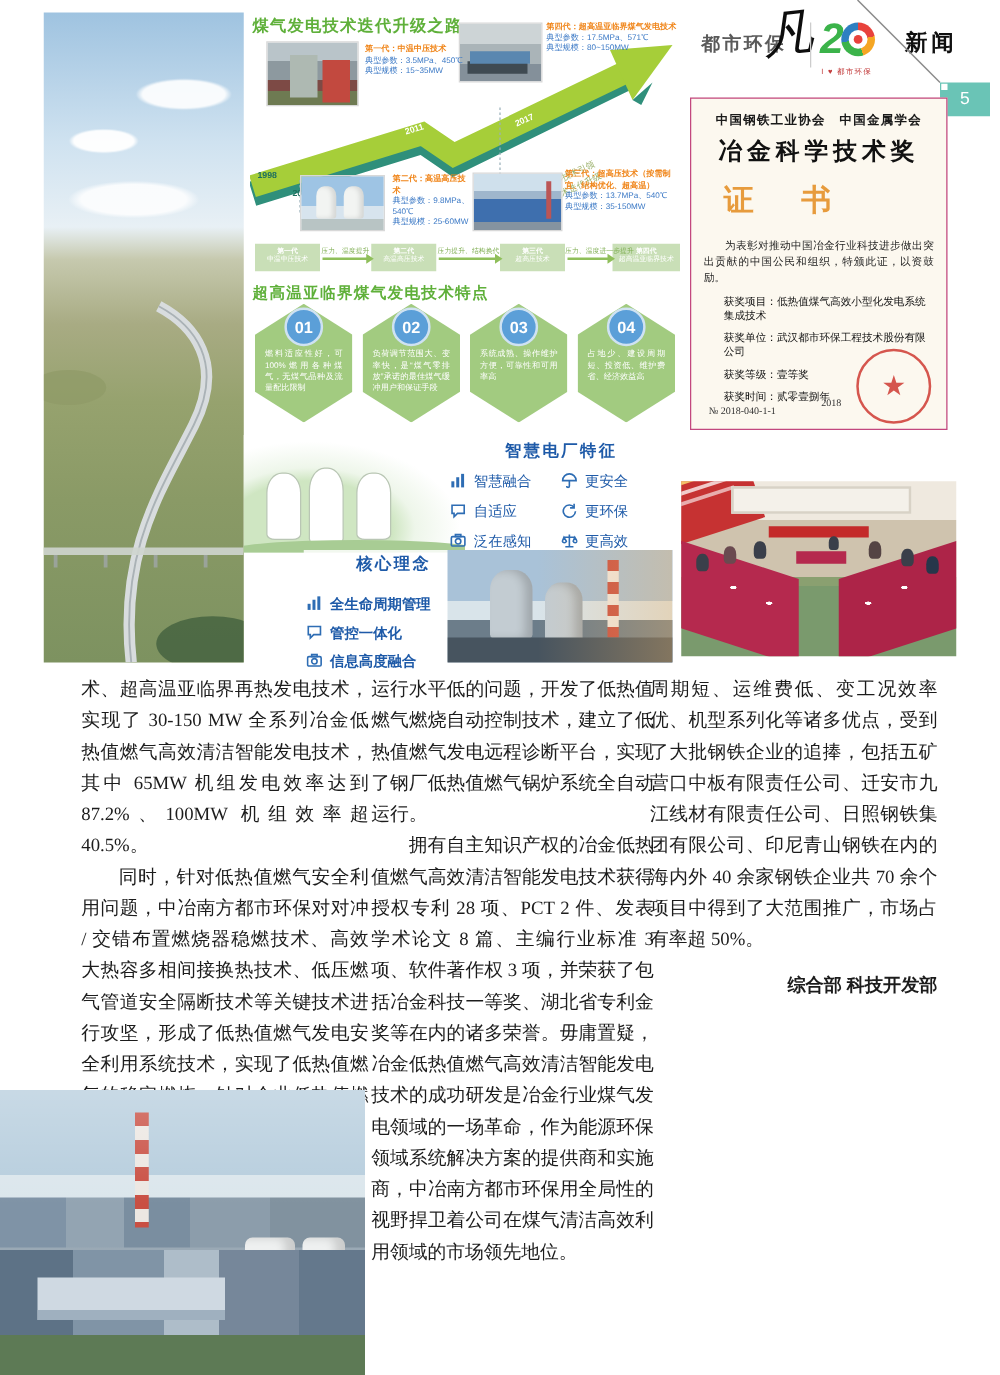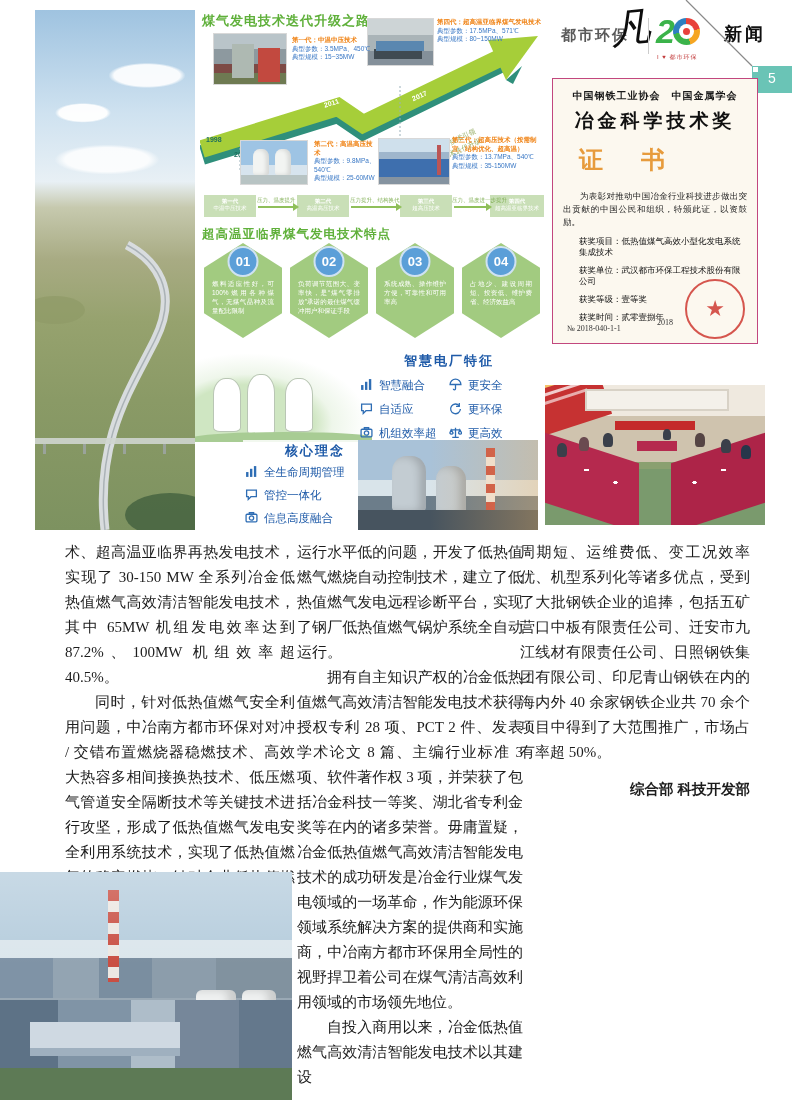--- a/index.html
+++ b/index.html
@@ -324,21 +324,21 @@
               <path d="M1.5 2h9v6h-5L3 10.5V8h-1.5z"></path>
             </svg>
           <span class="slabel">自适应</span>
         </div>
         <div class="sitem">
           <svg viewBox="0 0 12 12">
               <rect x="1" y="3" width="10" height="7" rx="1"></rect>
               <circle cx="6" cy="6.5" r="2"></circle>
               <rect x="4" y="1.5" width="4" height="1.5"></rect>
             </svg>
-          <span class="slabel">机组效率超</span>
+          <span class="slabel">泛在感知</span>
         </div>
         <div class="sitem">
           <svg viewBox="0 0 12 12">
               <path d="M6 10.5C1.5 7 1 3.5 3.5 2.5 5 2 6 3.5 6 3.5S7 2 8.5 2.5C11 3.5 10.5 7 6 10.5Z"></path>
             </svg>
           <span class="slabel">互动化</span>
         </div>
       </div>
       <div class="smartcol">
         <div class="sitem">
@@ -360,21 +360,21 @@
               <path d="M6 1.5v9M3 10.5h6M2 3.5h8M2 3.5l-1.2 3a1.6 1.6 0 0 0 3 0zM10 3.5l-1.2 3a1.6 1.6 0 0 0 3 0z"></path>
             </svg>
           <span class="slabel">更高效</span>
         </div>
       </div>
     </div>
   </div>
 
   <div class="corepanel">
     <div class="panel-title">核心理念</div>
-    <div style="margin-top:5px;">
+    <div style="margin-top:16px;font-weight:bold;">
       <div class="sitem">
         <svg viewBox="0 0 12 12">
             <rect x="1" y="6.5" width="2.2" height="4.5" fill="#2e6db4" stroke="none"></rect>
             <rect x="4.6" y="3.5" width="2.2" height="7.5" fill="#2e6db4" stroke="none"></rect>
             <rect x="8.2" y="1" width="2.2" height="10" fill="#2e6db4" stroke="none"></rect>
           </svg>
         <span class="slabel">全生命周期管理</span>
       </div>
       <div class="sitem">
         <svg viewBox="0 0 12 12">
@@ -418,21 +418,20 @@
     <div class="person pe7"></div>
   </div>
 
   <div class="col c1">
     <p>术、超高温亚临界再热发电技术，实现了 30-150 MW 全系列冶金低热值燃气高效清洁智能发电技术，其中 65MW 机组发电效率达到 87.2%、100MW 机组效率超 40.5%。</p>
     <p class="ind">同时，针对低热值燃气安全利用问题，中冶南方都市环保对对冲 / 交错布置燃烧器稳燃技术、高效大热容多相间接换热技术、低压燃气管道安全隔断技术等关键技术进行攻坚，形成了低热值燃气发电安全利用系统技术，实现了低热值燃气的稳定燃烧；针对企业低热值燃气电厂自动化</p>
   </div>
   <div class="col c2">
     <p>运行水平低的问题，开发了低热值燃气燃烧自动控制技术，建立了低热值燃气发电远程诊断平台，实现了钢厂低热值燃气锅炉系统全自动运行。</p>
     <p class="ind">拥有自主知识产权的冶金低热值燃气高效清洁智能发电技术获得授权专利 28 项、PCT 2 件、发表学术论文 8 篇、主编行业标准 3 项、软件著作权 3 项，并荣获了包括冶金科技一等奖、湖北省专利金奖等在内的诸多荣誉。毋庸置疑，冶金低热值燃气高效清洁智能发电技术的成功研发是冶金行业煤气发电领域的一场革命，作为能源环保领域系统解决方案的提供商和实施商，中冶南方都市环保用全局性的视野捍卫着公司在煤气清洁高效利用领域的市场领先地位。</p>
-    <p class="ind">自投入商用以来，冶金低热值燃气高效清洁智能发电技术以其建设</p>
   </div>
   <div class="col c3">
     <p>周期短、运维费低、变工况效率优、机型系列化等诸多优点，受到了大批钢铁企业的追捧，包括五矿营口中板有限责任公司、迁安市九江线材有限责任公司、日照钢铁集团有限公司、印尼青山钢铁在内的海内外 40 余家钢铁企业共 70 余个项目中得到了大范围推广，市场占有率超 50%。</p>
     <div class="signature">综合部 科技开发部</div>
   </div>
 
   <div class="bottomphoto">
     <div class="bp-skyline"></div>
     <div class="bp-chimney"></div>
     <div class="bp-tank1"></div>

